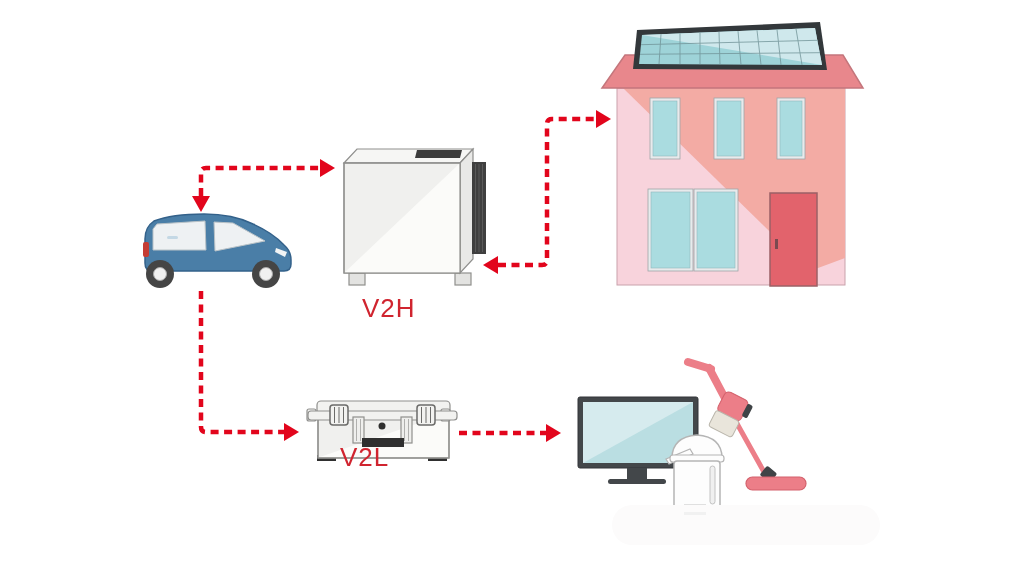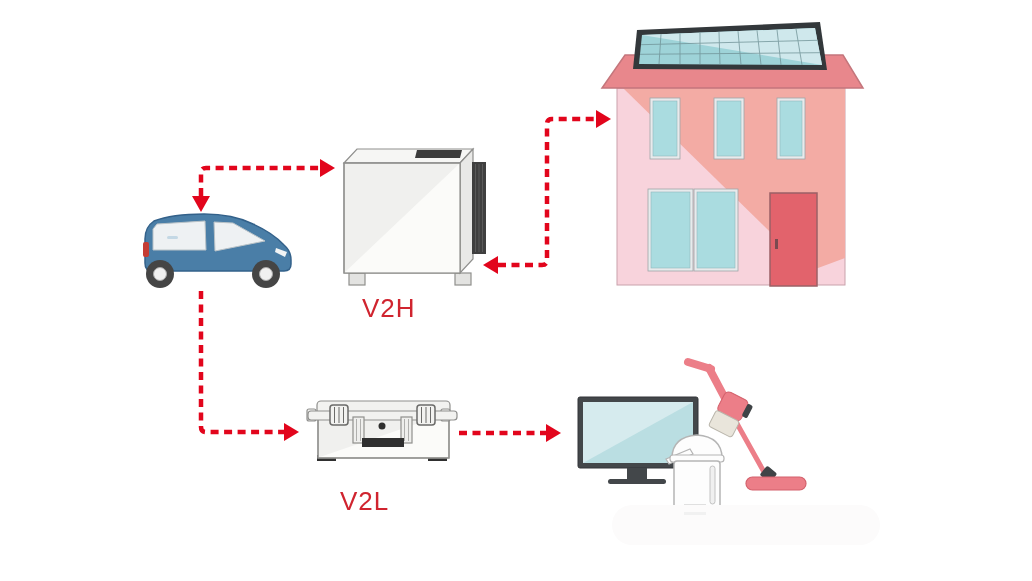--- a/index.html
+++ b/index.html
@@ -15,21 +15,21 @@
   .diagram-label{
     position:absolute;
     font-size:26px;
     font-weight:500;
     letter-spacing:1px;
     color:var(--label-red,#d0242f);
     line-height:1;
     user-select:none;
   }
   .label-v2h{left:362px;top:295px;}
-  .label-v2l{left:340px;top:488px;}
+  .label-v2l{left:340px;top:444px;}
   .arrow{fill:none;stroke:var(--arrow-red,#e2051c);stroke-width:4.5;stroke-dasharray:8 5.5;}
   .arrowhead{fill:var(--arrow-red,#e2051c);stroke:none;}
   .outline{stroke:var(--outline-gray,#8f8f8d);stroke-width:1.2;}
   .artifact{position:absolute;left:612px;top:505px;width:268px;height:40px;background:#fcfbfb;border-radius:20px;}
   .artifact-dash{position:absolute;left:684px;top:512px;width:22px;height:3px;background:#ededed;opacity:.7;}
 </style>
 </head>
 <body>
 
 <div class="canvas">

